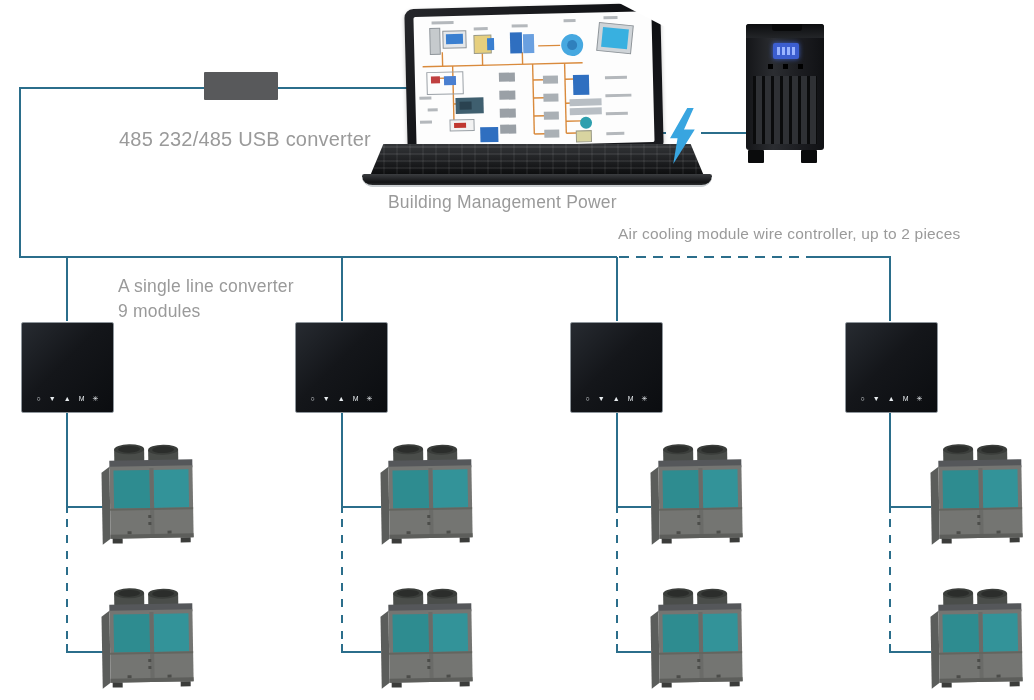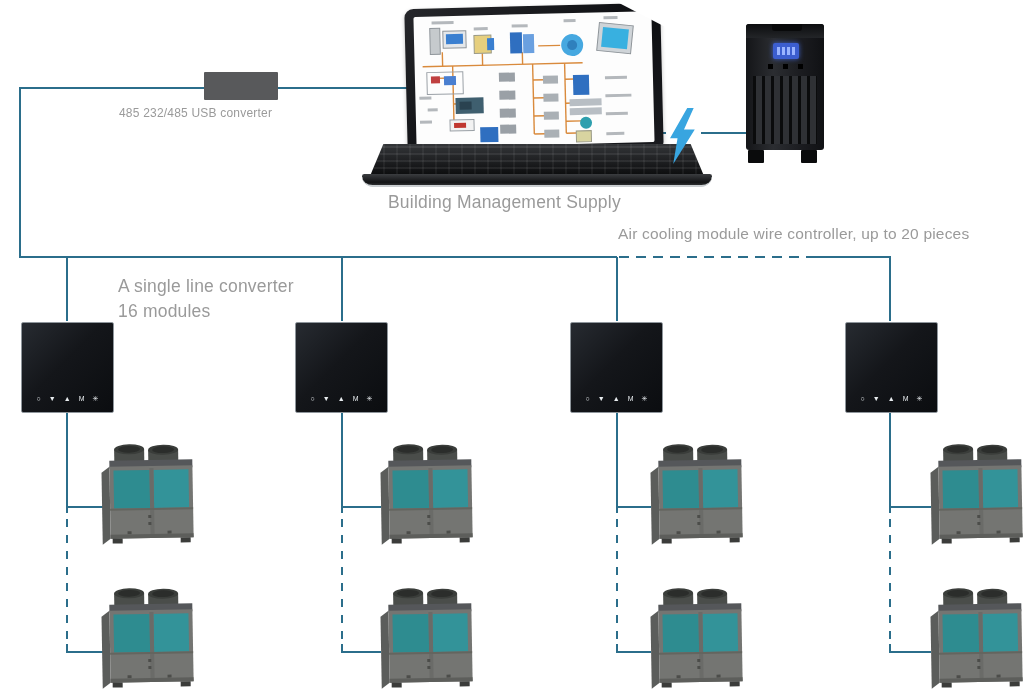--- a/index.html
+++ b/index.html
@@ -85,21 +85,21 @@
     border:1px solid #8f969c;border-radius:2px;box-sizing:border-box;
   }
   .ctrl-btns{
     position:absolute;left:0;right:0;bottom:9px;text-align:center;
     color:#e8ecef;font-size:7px;line-height:8px;
   }
   .ctrl-btns span{margin:0 4px;}
   
   .acu{width:100px;height:104px;z-index:4;}
   
-  .t-converter{left:119px;top:106px;font-size:12px;z-index:5;}
+  .t-converter{left:119px;top:128px;font-size:20px;z-index:5;}
   .t-bms{left:388px;top:192px;font-size:17.5px;z-index:5;}
   .t-ups{left:684px;top:175px;font-size:16.5px;z-index:5;}
   .t-wirenote{left:618px;top:225px;font-size:15.5px;z-index:5;}
   .t-single{left:118px;top:274px;font-size:17.5px;line-height:25px;z-index:5;white-space:normal;width:230px;}
 </style>
 </head>
 <body>
 
 <div id="canvas">
 
@@ -311,20 +311,20 @@
       <use href="#acu-sym"></use>
     </svg>
   <svg class="abs acu" style="left:646px;top:585px;">
       <use href="#acu-sym"></use>
     </svg>
   <svg class="abs acu" style="left:926px;top:585px;">
       <use href="#acu-sym"></use>
     </svg>
 
   <div class="abs label t-converter">485 232/485 USB converter</div>
-  <div class="abs label t-bms">Building Management Supply</div>
-  <div class="abs label t-wirenote">Air cooling module wire controller, up to 20 pieces</div>
+  <div class="abs label t-bms">Building Management Power</div>
+  <div class="abs label t-wirenote">Air cooling module wire controller, up to 2 pieces</div>
   <div class="abs label t-single">
     <div>A single line converter</div>
-    <div>16 modules</div>
+    <div>9 modules</div>
   </div>
 
 </div>
 
 </body></html>

